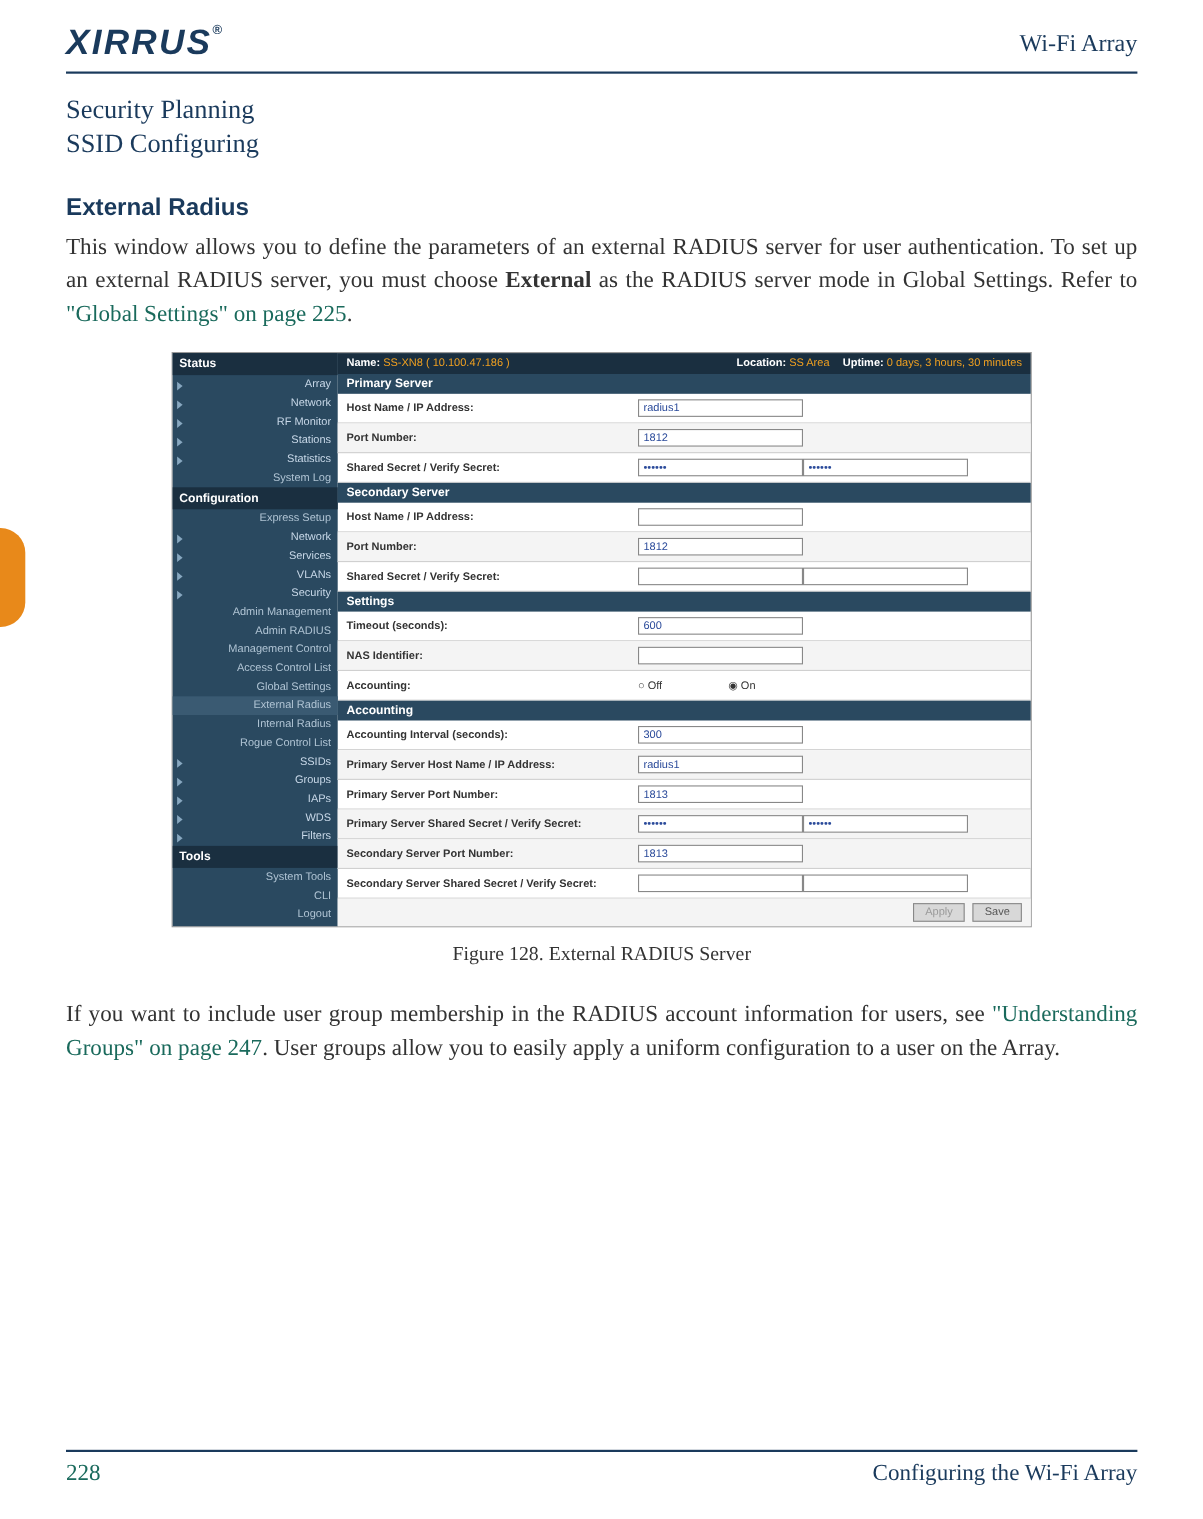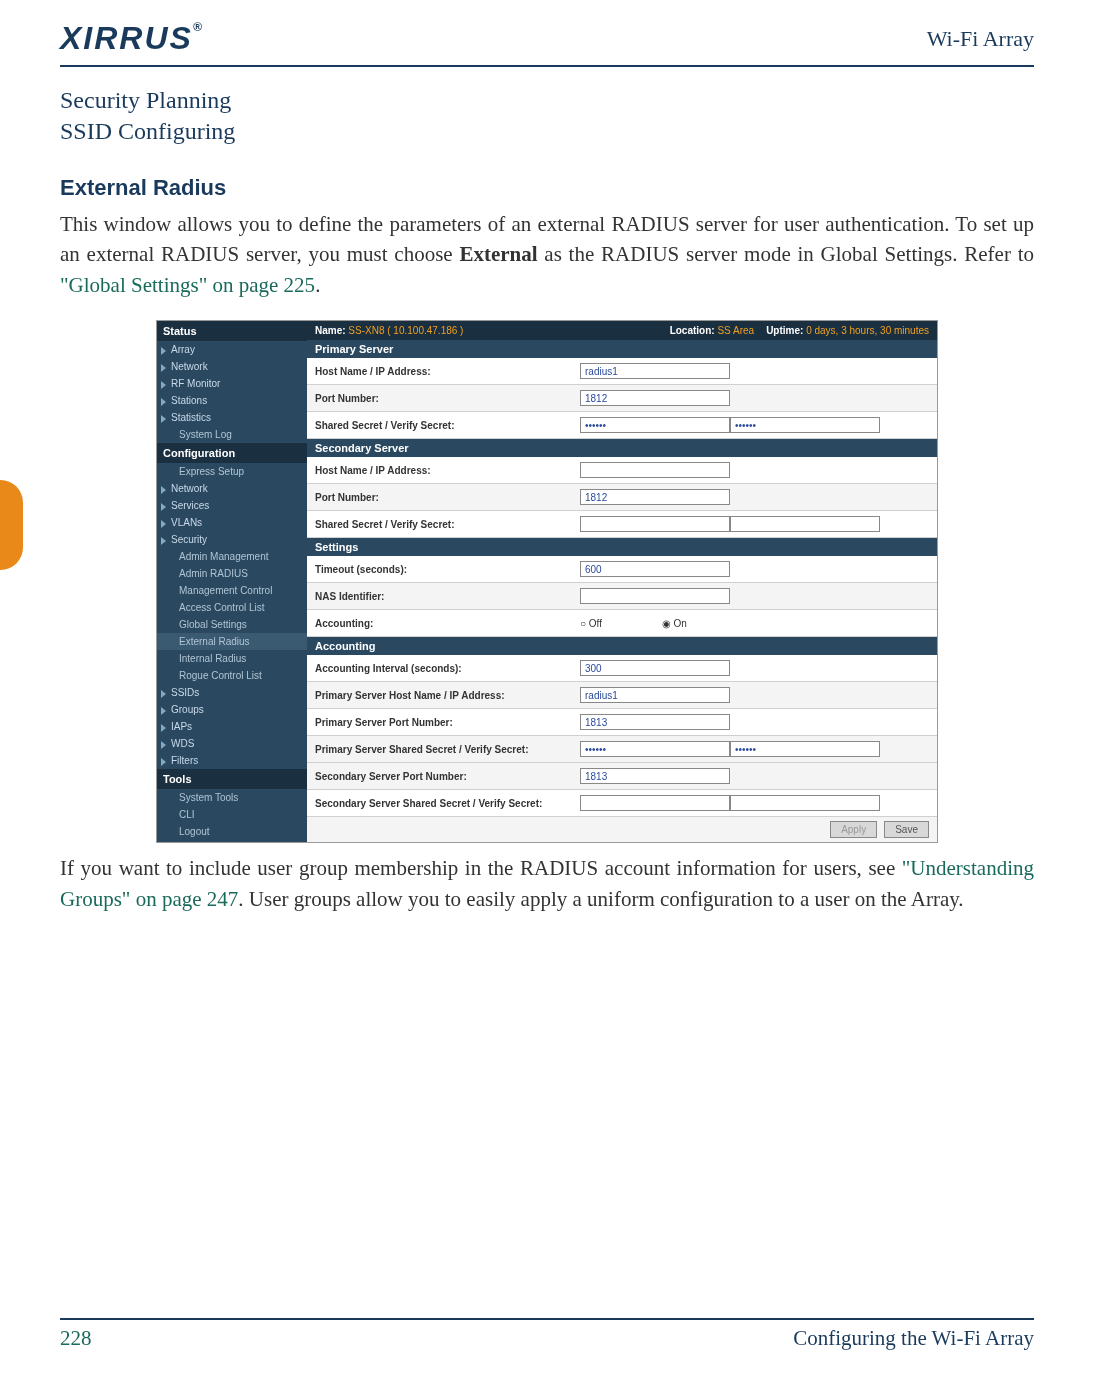--- a/index.html
+++ b/index.html
@@ -93,20 +93,21 @@
     color: #fff;
     padding: 4px 6px;
     font-weight: bold;
     font-size: 11px;
   }
   .ss-left .item {
     padding: 3px 6px 3px 14px;
     color: #c8d8e8;
     font-size: 10px;
     position: relative;
+    text-align: right;
   }
   .ss-left .item.sub { padding-left: 22px; color:#b0c4d4; font-size:10px;}
   .ss-left .item.active { background:#3a5a72; }
   .ss-left .item .tri {
     position: absolute;
     left: 4px;
     top: 6px;
     width: 0; height: 0;
     border-top: 4px solid transparent;
     border-bottom: 4px solid transparent;
@@ -326,20 +327,21 @@
         <input class="ss-input" value="" style="">
         </div>
 
       <div class="ss-buttons">
         <span class="ss-btn disabled">Apply</span>
         <span class="ss-btn">Save</span>
       </div>
     </div>
   </div>
 
+  <div class="figure-caption">Figure 128. External RADIUS Server</div>
 
   <p class="body-text">
     <span>If you want to include user group membership in the RADIUS account information for users, see </span><span class="link">"Understanding Groups" on page 247</span><span>. User groups allow you to easily apply a uniform configuration to a user on the Array.</span>
   </p>
 
   <div class="footer">
     <div class="page-num">228</div>
     <div class="section">Configuring the Wi-Fi Array</div>
   </div>
 </div>

